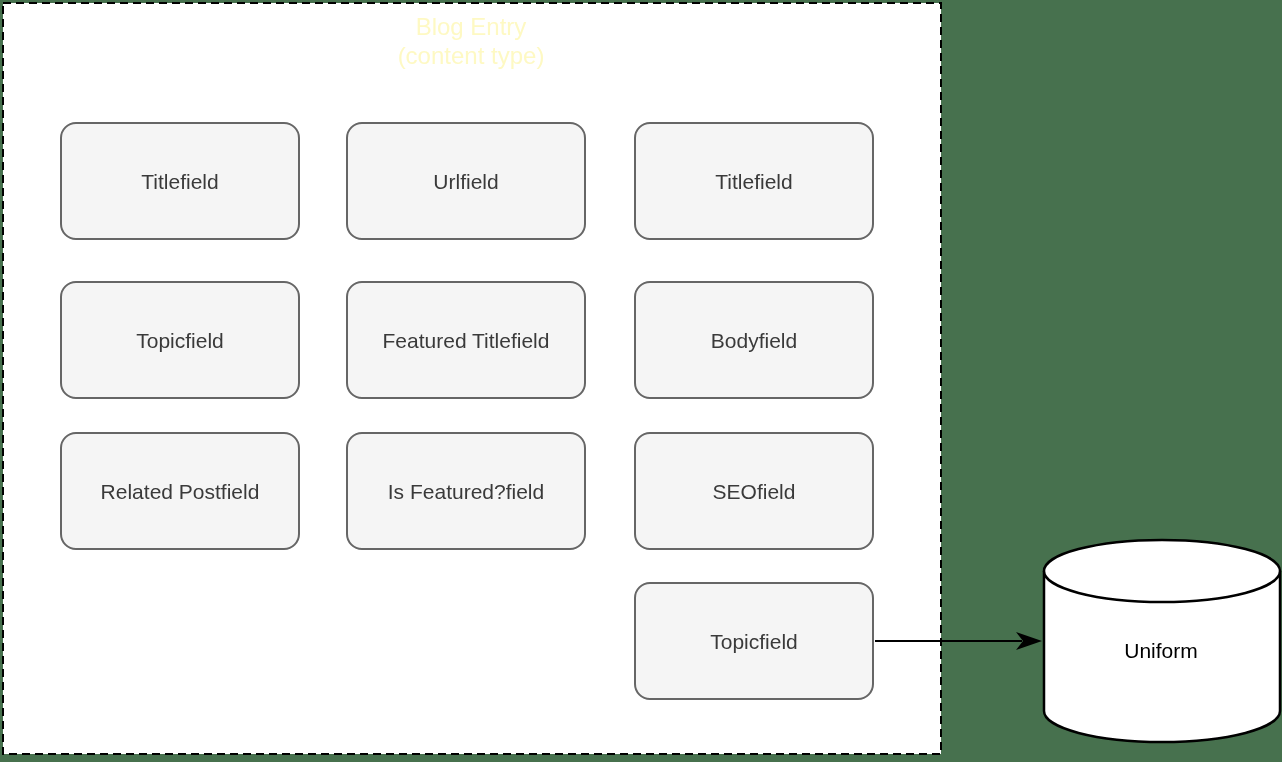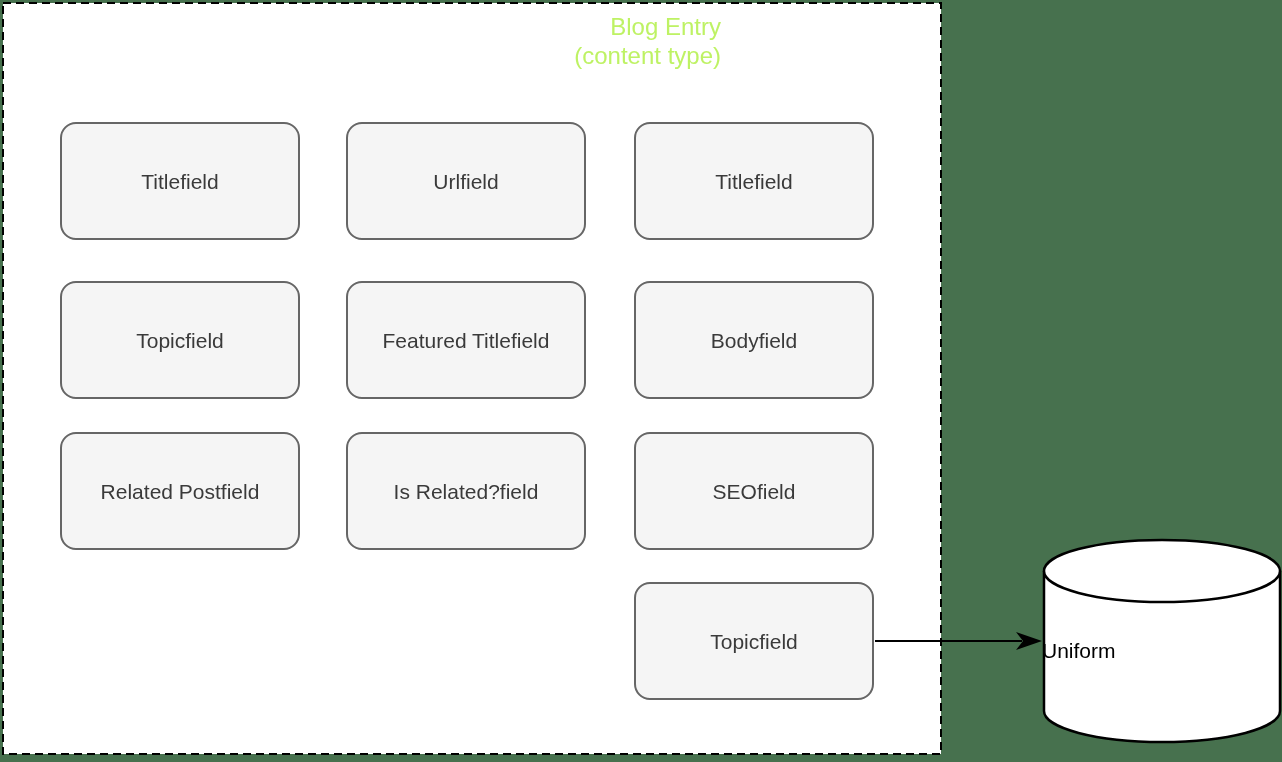--- a/index.html
+++ b/index.html
@@ -26,24 +26,24 @@
     left: 0;
     top: 0;
     width: 1282px;
     height: 762px;
   }
   .container-title {
     position: absolute;
     left: 221px;
     top: 12px;
     width: 500px;
-    text-align: right;
+    text-align: center;
     font-size: 24px;
     line-height: 29px;
-    color: #bef264;
+    color: #fef9c3;
   }
   .fbox {
     position: absolute;
     width: 240px;
     height: 118px;
     box-sizing: border-box;
     background: #F5F5F5;
     border: 2px solid #666666;
     border-radius: 16px;
     display: flex;
@@ -52,20 +52,21 @@
     text-align: center;
     font-size: 21px;
     line-height: 29px;
     color: #3A3A3A;
   }
   .db-label {
     position: absolute;
     left: 1042px;
     top: 636px;
     width: 238px;
+    text-align: center;
     font-size: 21px;
     line-height: 29px;
     color: #000000;
   }
 </style>
 </head>
 <body>
 
 <div id="canvas">
 
@@ -102,21 +103,21 @@
   <div class="fbox" style="left:634px;top:281px">
     <div>Body</div>
     <div>field</div>
   </div>
 
   <div class="fbox" style="left:60px;top:432px">
     <div>Related Post</div>
     <div>field</div>
   </div>
   <div class="fbox" style="left:346px;top:432px">
-    <div>Is Related?</div>
+    <div>Is Featured?</div>
     <div>field</div>
   </div>
   <div class="fbox" style="left:634px;top:432px">
     <div>SEO</div>
     <div>field</div>
   </div>
 
   <div class="fbox" style="left:634px;top:582px">
     <div>Topic</div>
     <div>field</div>

